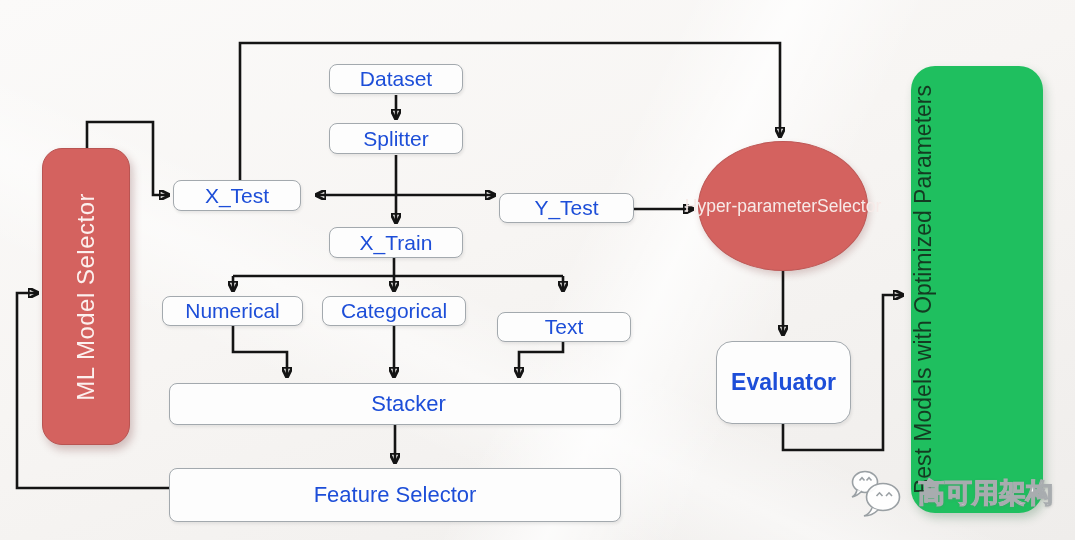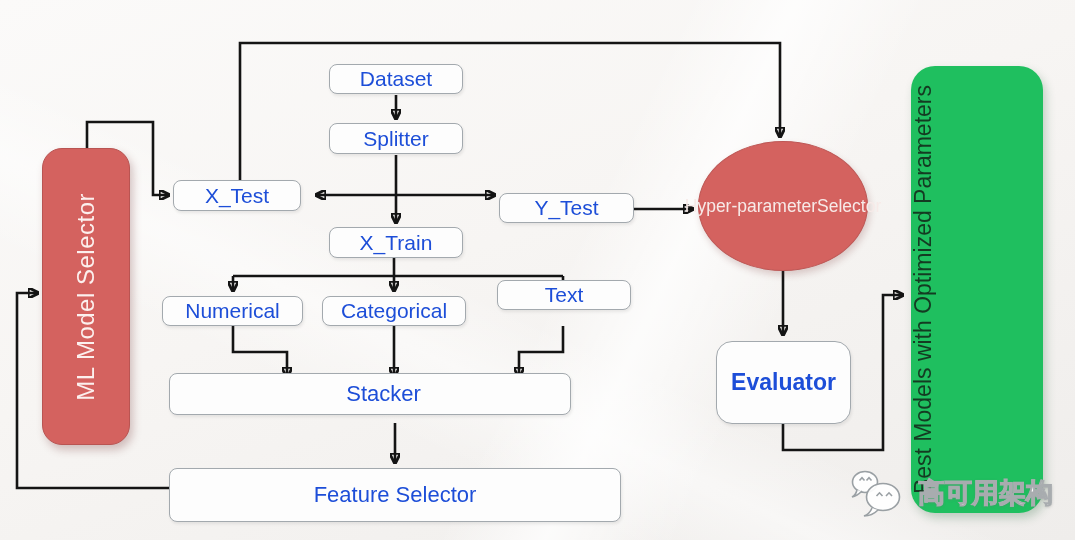--- a/index.html
+++ b/index.html
@@ -23,22 +23,22 @@
   }
   
   #n-dataset    {left:329px;top:64px;width:134px;height:30px;}
   #n-splitter   {left:329px;top:123px;width:134px;height:31px;}
   #n-xtest      {left:173px;top:180px;width:128px;height:31px;}
   #n-ytrain     {left:499px;top:165px;width:135px;height:28px;}
   #n-ytest      {left:499px;top:193px;width:135px;height:30px;}
   #n-xtrain     {left:329px;top:227px;width:134px;height:31px;}
   #n-numerical  {left:162px;top:296px;width:141px;height:30px;}
   #n-categorical{left:322px;top:296px;width:144px;height:30px;}
-  #n-textbox    {left:497px;top:280px;width:134px;height:30px;}
-  #n-stacker    {left:169px;top:373px;width:402px;height:42px;font-size:22px;padding-left:27px;}
+  #n-textbox    {left:497px;top:312px;width:134px;height:30px;}
+  #n-stacker    {left:169px;top:383px;width:452px;height:42px;font-size:22px;padding-left:27px;}
   #n-featuresel {left:169px;top:468px;width:452px;height:54px;font-size:22px;}
   #n-evaluator  {left:716px;top:341px;width:135px;height:83px;border-radius:16px;font-size:23px;font-weight:bold;}
   
   #n-hyper{
     left:698px;top:141px;width:170px;height:130px;border-radius:50%;
     background:#d4625f;border:1px solid #bd5755;color:#f7eae8;
     font-size:17.5px;line-height:1.38;text-align:center;
     box-shadow:2px 4px 7px rgba(120,50,50,0.22);
   }
   

